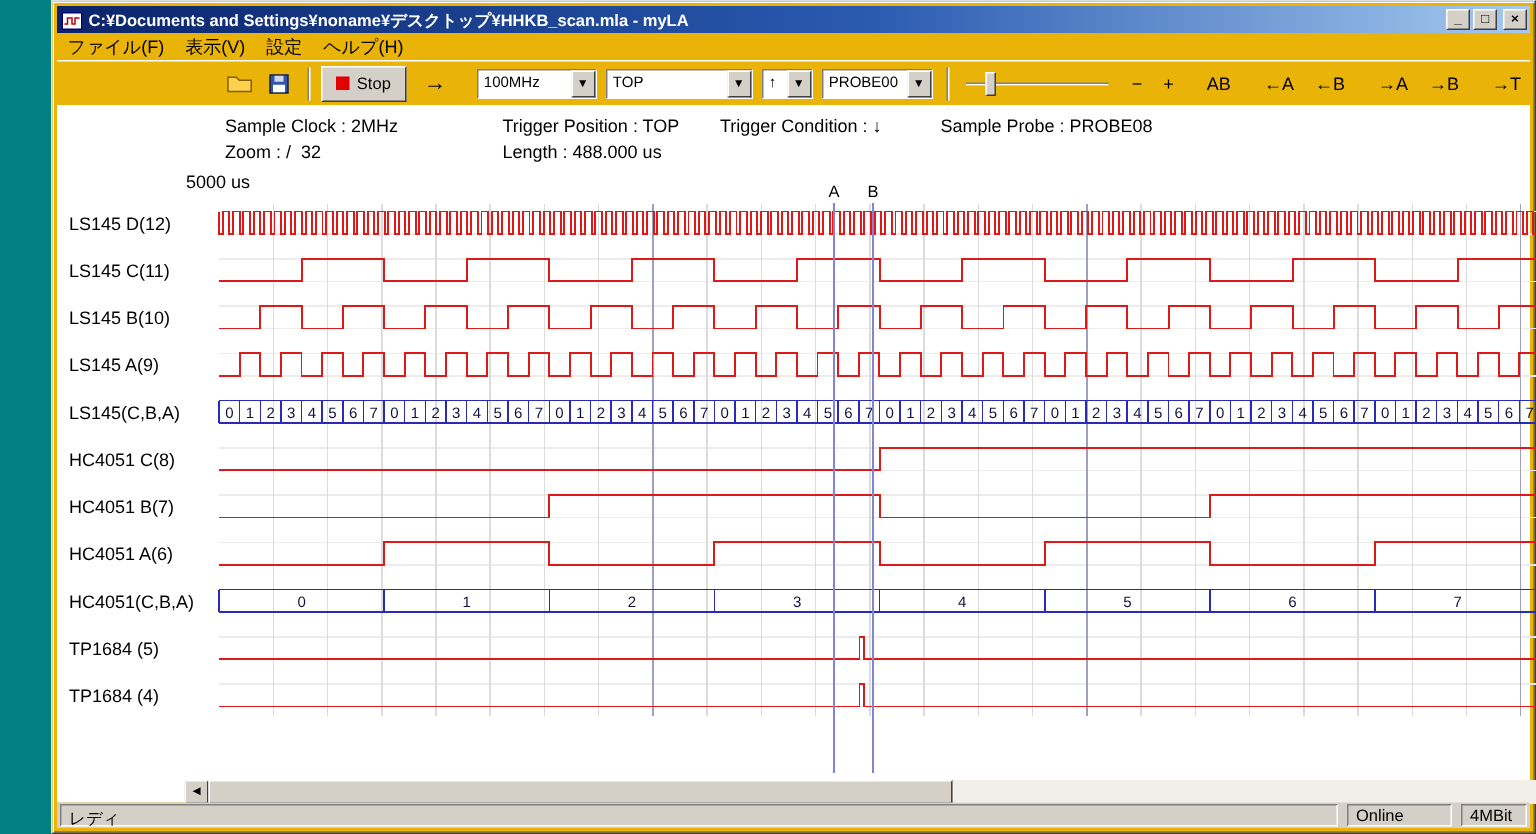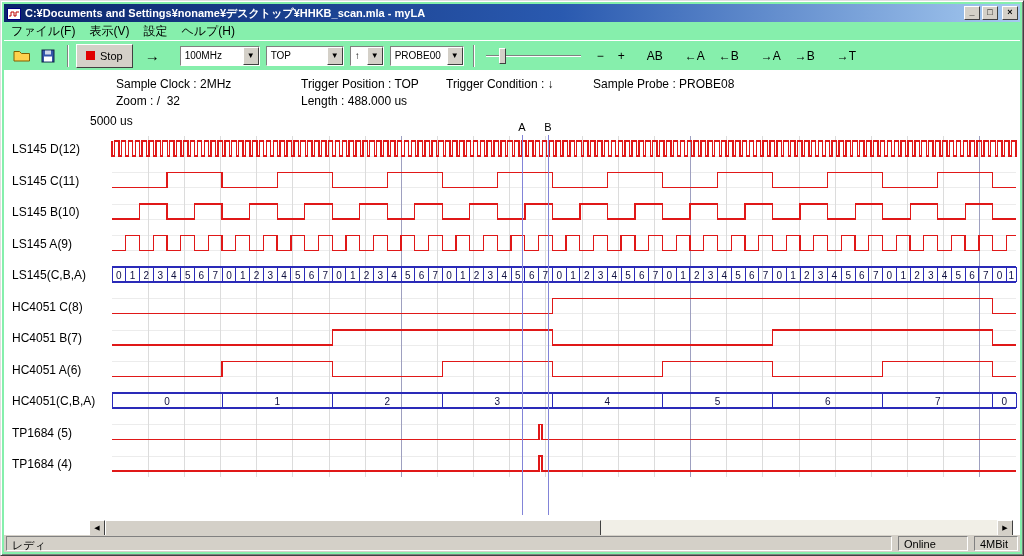--- a/index.html
+++ b/index.html
@@ -1,38 +1,38 @@
 <!DOCTYPE html>
 <html><head>
 <meta charset="utf-8">
 <style>
   *{margin:0;padding:0;box-sizing:border-box;}
   html,body{width:1024px;height:556px;background:#008080;overflow:hidden;
     font-family:"Liberation Sans","DejaVu Sans",sans-serif;}
-  .window{position:absolute;inset:0;background:#86efac;
+  .window{position:absolute;inset:0;background:#eab308;
     border:1px solid;border-color:#dfdfdf #404040 #404040 #dfdfdf;
-    box-shadow:inset 1px 1px 0 #ffffff, inset -1px -1px 0 #808080;}
+    box-shadow:inset 1px 1px 0 #ffffff, inset -1px -1px 0 #808080;margin-left:34px;}
   
   .titlebar{position:absolute;left:3px;top:3px;right:3px;height:18px;
     background:linear-gradient(90deg,#0a246a,#2a5ab0 55%,#a6caf0);
     display:flex;align-items:center;padding:0 2px;}
   .app-icon{width:16px;height:14px;display:flex;align-items:center;justify-content:center;margin-right:3px;}
   .title-text{flex:1;color:#fff;font-size:11px;font-weight:bold;white-space:nowrap;
     overflow:hidden;text-overflow:ellipsis;}
   .win-btns{display:flex;gap:2px;}
   .wbtn{width:16px;height:14px;background:#d4d0c8;border:1px solid;
     border-color:#fff #404040 #404040 #fff;font-size:9px;line-height:11px;
     text-align:center;font-weight:bold;color:#000;display:inline-block;}
   
   .menubar{position:absolute;left:3px;top:21px;right:3px;height:18px;
     display:flex;align-items:center;font-size:12px;}
   .menu-item{padding:1px 7px;}
   
   .toolbar{position:absolute;left:3px;top:39px;right:3px;height:30px;
-    border-top:1px solid #fff;display:flex;align-items:center;padding-left:6px;gap:2px;}
+    border-top:1px solid #fff;display:flex;align-items:center;padding-left:6px;gap:2px;justify-content:flex-end;}
   .tool-icon{width:24px;height:22px;display:flex;align-items:center;justify-content:center;}
   .tsep{width:2px;height:22px;border-left:1px solid #808080;border-right:1px solid #fff;margin:0 5px;}
   .stop-btn{display:flex;align-items:center;gap:5px;height:24px;padding:0 9px;
     background:#d4d0c8;border:1px solid;border-color:#fff #404040 #404040 #fff;
     font-size:11px;font-family:inherit;}
   .stop-square{width:9px;height:9px;background:#e00000;display:inline-block;}
   .flat-btn{background:none;border:none;font-size:12px;height:24px;padding:0 6px;
     font-family:inherit;color:#000;}
   .run-btn{font-size:15px;font-weight:bold;padding:0 10px;}
   .combo{display:inline-flex;height:20px;background:#fff;border:1px solid;
@@ -109,21 +109,21 @@
     <span class="tsep"></span>
     <button class="stop-btn">
       <span class="stop-square"></span>
       <span>Stop</span>
     </button>
     <button class="flat-btn run-btn">→</button>
     <span class="combo" style="width:80px;margin-left:8px">
       <span class="combo-val">100MHz</span>
       <span class="combo-arrow">▼</span>
     </span>
-    <span class="combo" style="width:78px">
+    <span class="combo" style="width:98px">
       <span class="combo-val">TOP</span>
       <span class="combo-arrow">▼</span>
     </span>
     <span class="combo" style="width:34px">
       <span class="combo-val">↑</span>
       <span class="combo-arrow">▼</span>
     </span>
     <span class="combo" style="width:74px">
       <span class="combo-val">PROBE00</span>
       <span class="combo-arrow">▼</span>

